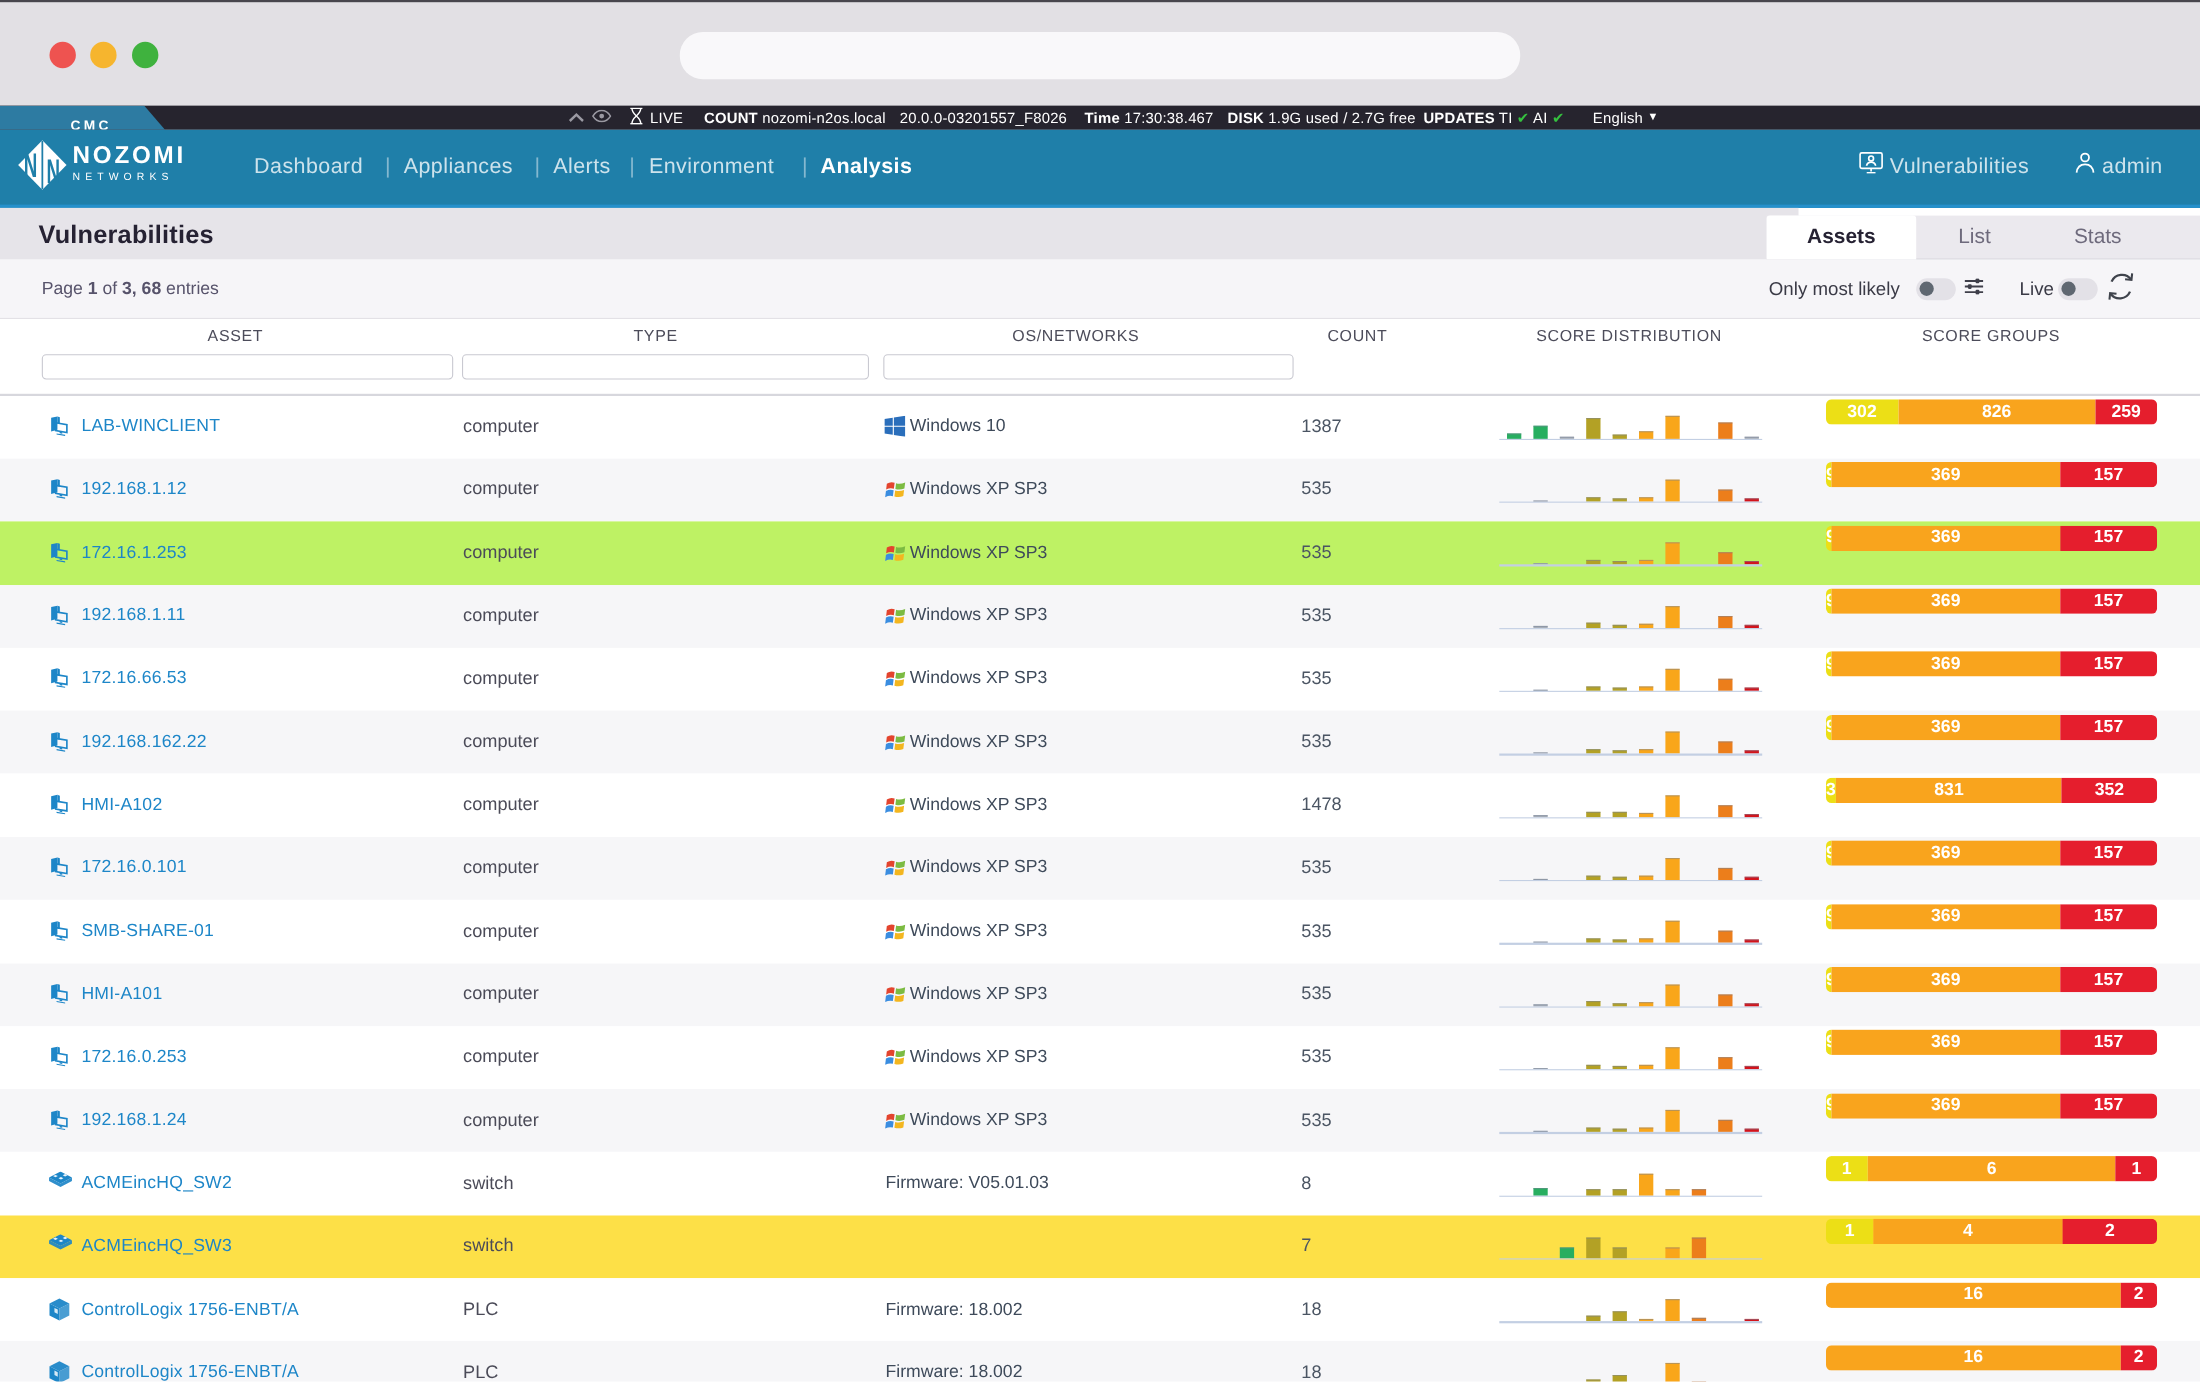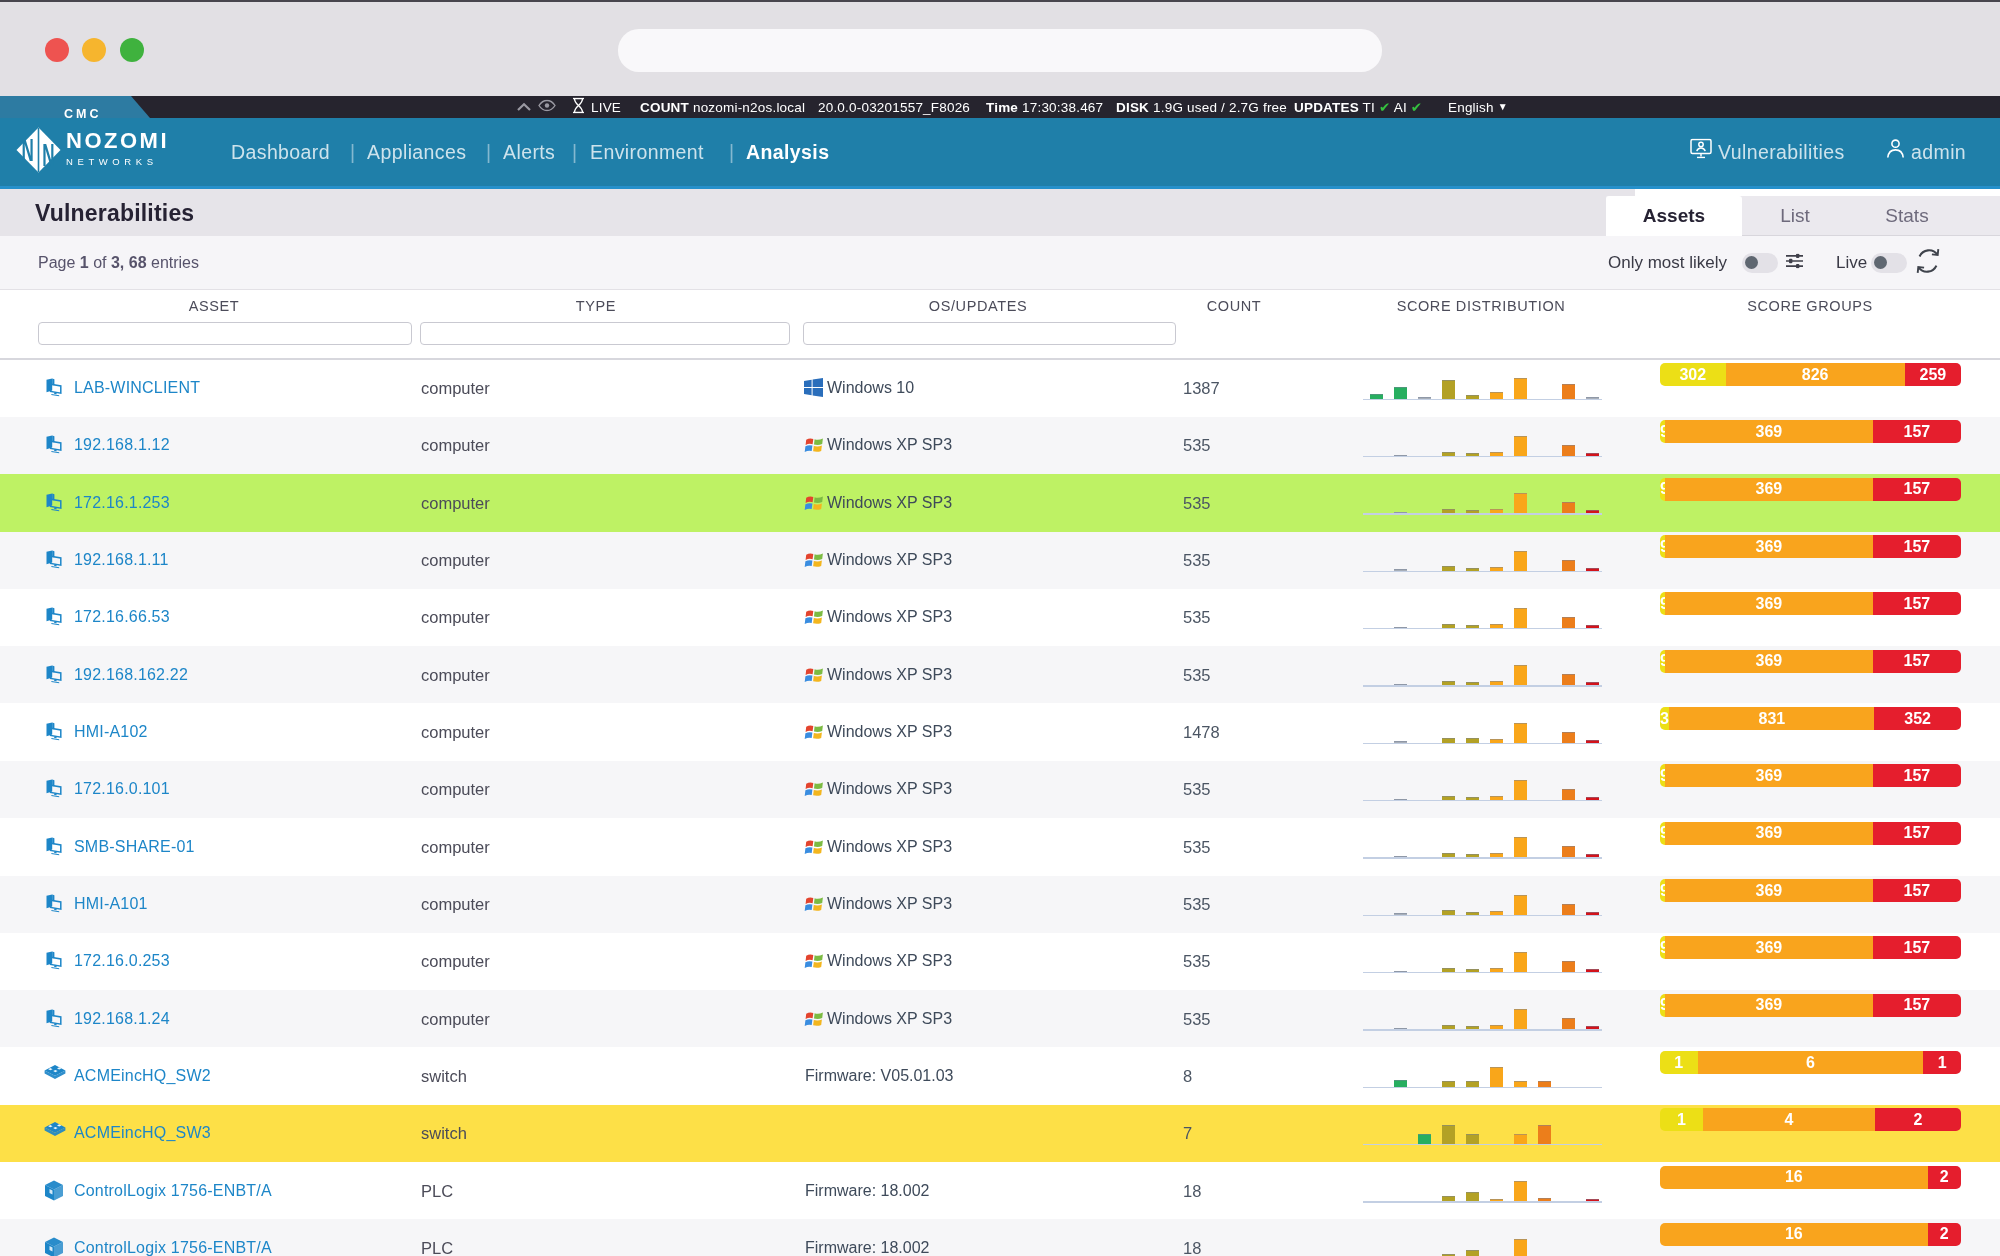--- a/index.html
+++ b/index.html
@@ -165,21 +165,21 @@
           <path d="M23.4 7.1 A 10.3 10.3 0 0 0 5.6 9.0"></path>
           <path d="M4.6 19.9 A 10.3 10.3 0 0 0 22.4 18.1"></path>
           <path d="M24.3 1.6 L23.7 7.5 L17.9 6.9" stroke-width="1.9"></path>
           <path d="M3.7 25.4 L4.3 19.5 L10.1 20.1" stroke-width="1.9"></path>
         </g>
       </svg></div>
 </div>
 <div id="thead">
   <div class="hlabel" style="left:214px">ASSET</div>
   <div class="hlabel" style="left:596px">TYPE</div>
-  <div class="hlabel" style="left:978px">OS/UPDATES</div>
+  <div class="hlabel" style="left:978px">OS/NETWORKS</div>
   <div class="hlabel" style="left:1234px">COUNT</div>
   <div class="hlabel" style="left:1481px">SCORE DISTRIBUTION</div>
   <div class="hlabel" style="left:1810px">SCORE GROUPS</div>
   <div class="finput" style="left:38px;width:374px"></div>
   <div class="finput" style="left:420px;width:370px"></div>
   <div class="finput" style="left:803px;width:373px"></div>
 </div>
 <div class="row" style="top:359.5px;background:#ffffff">
 <div class="aicon"><svg width="20" height="20" viewBox="0 0 20 20">
         <g fill="#1d86c8">

